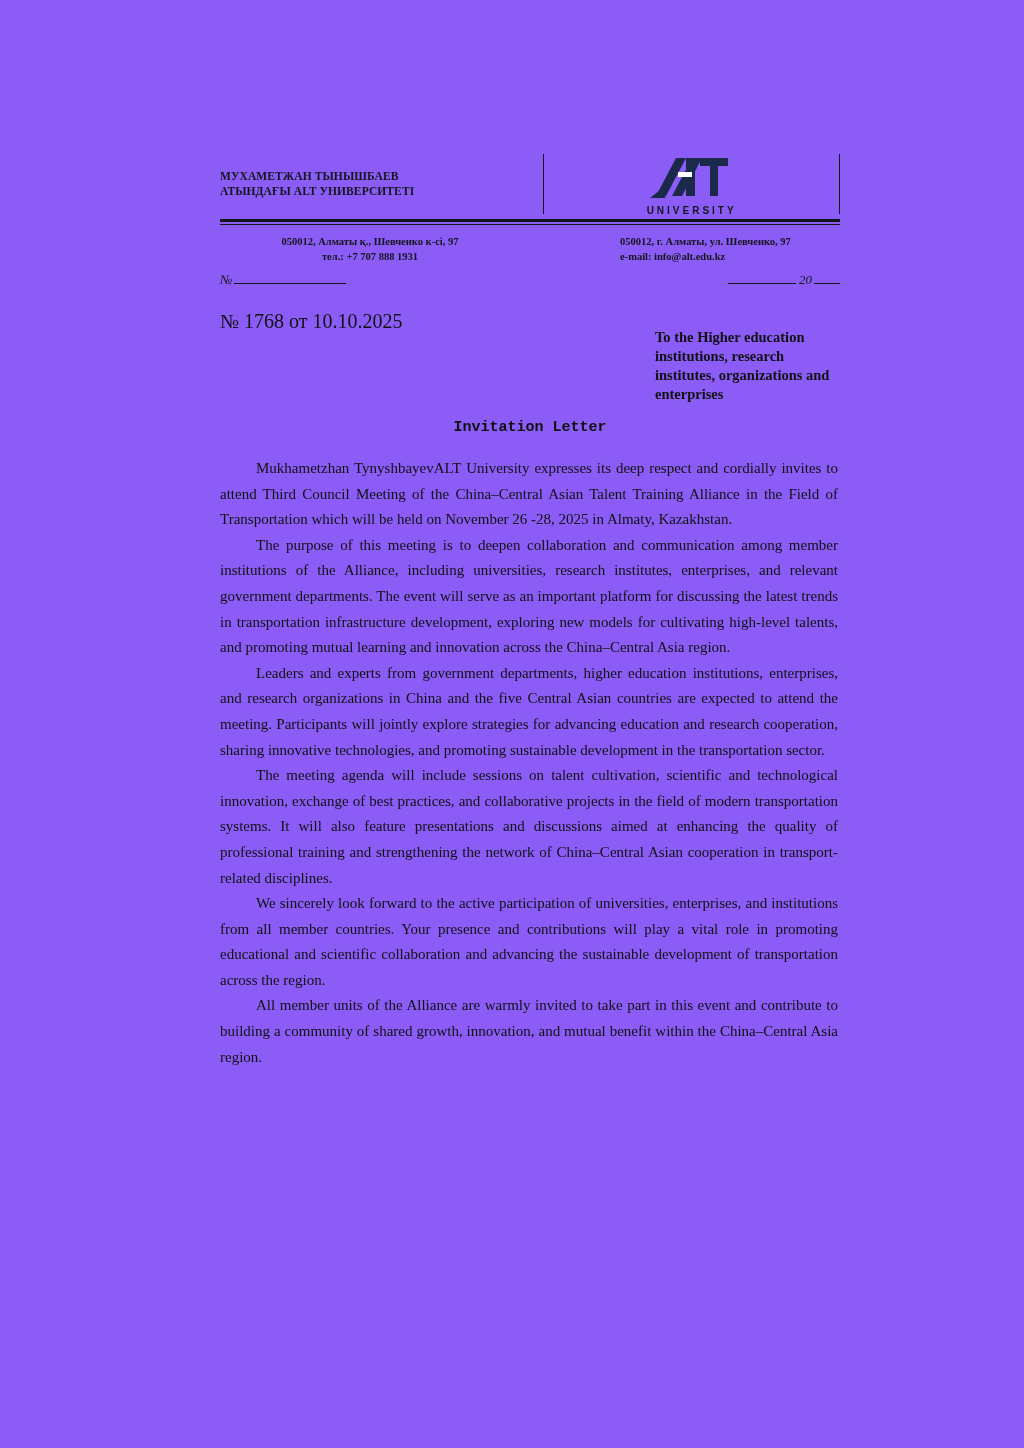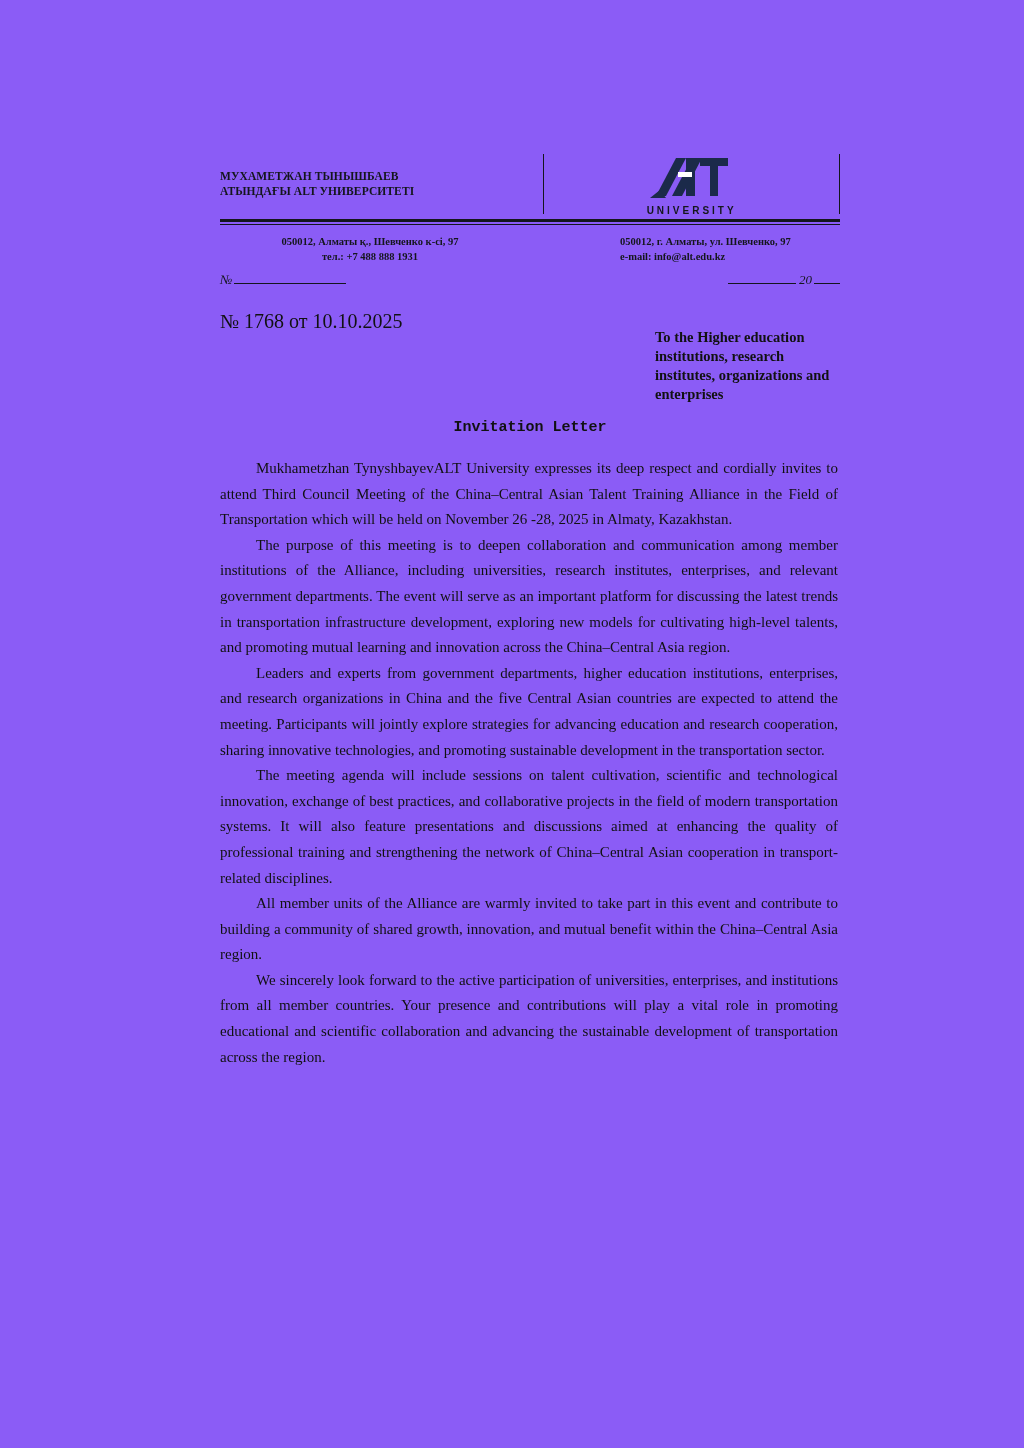--- a/index.html
+++ b/index.html
@@ -227,21 +227,21 @@
         <div class="logo-word">UNIVERSITY</div>
       </div>
       <div class="lh-sep"></div>
     </div>
   </div>
 
   <div class="rule-thick"></div>
   <div class="rule-thin"></div>
 
   <div class="addr addr-left" style="white-space: pre-line;">050012, Алматы қ., Шевченко к-сі, 97
-тел.: +7 488 888 1931</div>
+тел.: +7 707 888 1931</div>
   <div class="addr addr-right" style="white-space: pre-line;">050012, г. Алматы, ул. Шевченко, 97
 e-mail: info@alt.edu.kz</div>
 
   <div class="numline">
     <span class="left">
       <span>№</span>
         <span class="line"></span>
     </span>
     <span class="right">
       <span class="line-a"></span>
@@ -254,17 +254,17 @@
 
   <div class="addressee">To the Higher education institutions, research institutes, organizations and enterprises</div>
 
   <div class="doc-title">Invitation Letter</div>
 
   <div class="body-text">
     <p>Mukhametzhan TynyshbayevALT University expresses its deep respect and cordially invites to attend Third Council Meeting of the China–Central Asian Talent Training Alliance in the Field of Transportation which will be held on November 26 -28, 2025 in Almaty, Kazakhstan.</p>
     <p>The purpose of this meeting is to deepen collaboration and communication among member institutions of the Alliance, including universities, research institutes, enterprises, and relevant government departments. The event will serve as an important platform for discussing the latest trends in transportation infrastructure development, exploring new models for cultivating high-level talents, and promoting mutual learning and innovation across the China–Central Asia region.</p>
     <p>Leaders and experts from government departments, higher education institutions, enterprises, and research organizations in China and the five Central Asian countries are expected to attend the meeting. Participants will jointly explore strategies for advancing education and research cooperation, sharing innovative technologies, and promoting sustainable development in the transportation sector.</p>
     <p>The meeting agenda will include sessions on talent cultivation, scientific and technological innovation, exchange of best practices, and collaborative projects in the field of modern transportation systems. It will also feature presentations and discussions aimed at enhancing the quality of professional training and strengthening the network of China–Central Asian cooperation in transport-related disciplines.</p>
+    <p>We sincerely look forward to the active participation of universities, enterprises, and institutions from all member countries. Your presence and contributions will play a vital role in promoting educational and scientific collaboration and advancing the sustainable development of transportation across the region.</p>
     <p>All member units of the Alliance are warmly invited to take part in this event and contribute to building a community of shared growth, innovation, and mutual benefit within the China–Central Asia region.</p>
-    <p>We sincerely look forward to the active participation of universities, enterprises, and institutions from all member countries. Your presence and contributions will play a vital role in promoting educational and scientific collaboration and advancing the sustainable development of transportation across the region.</p>
   </div>
 
 </div>
 
 </body></html>

